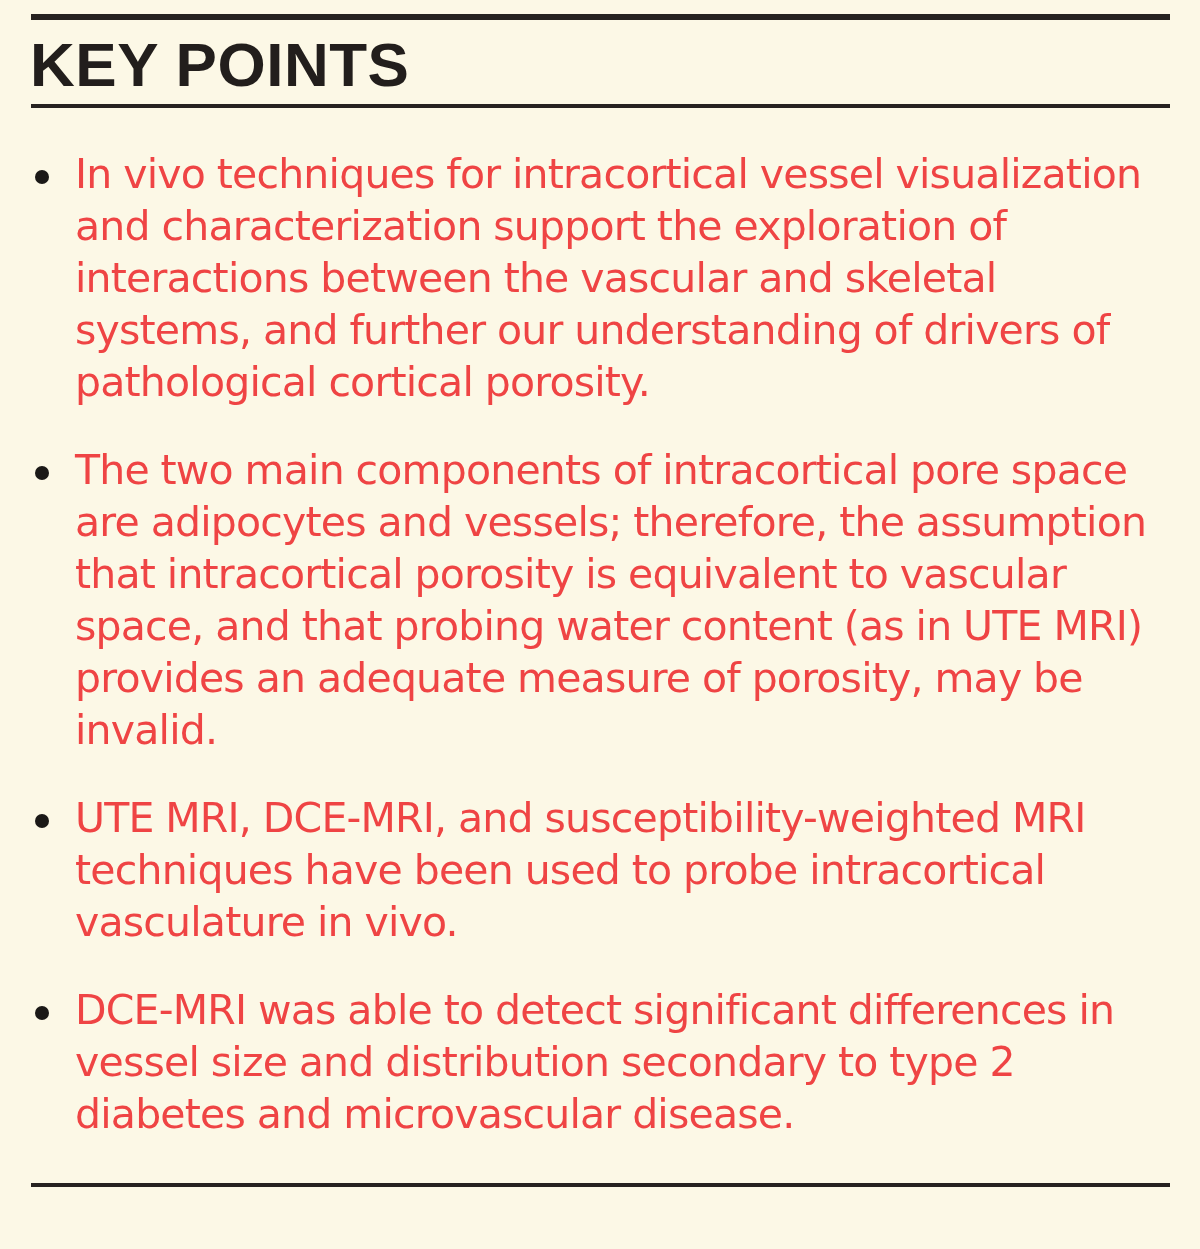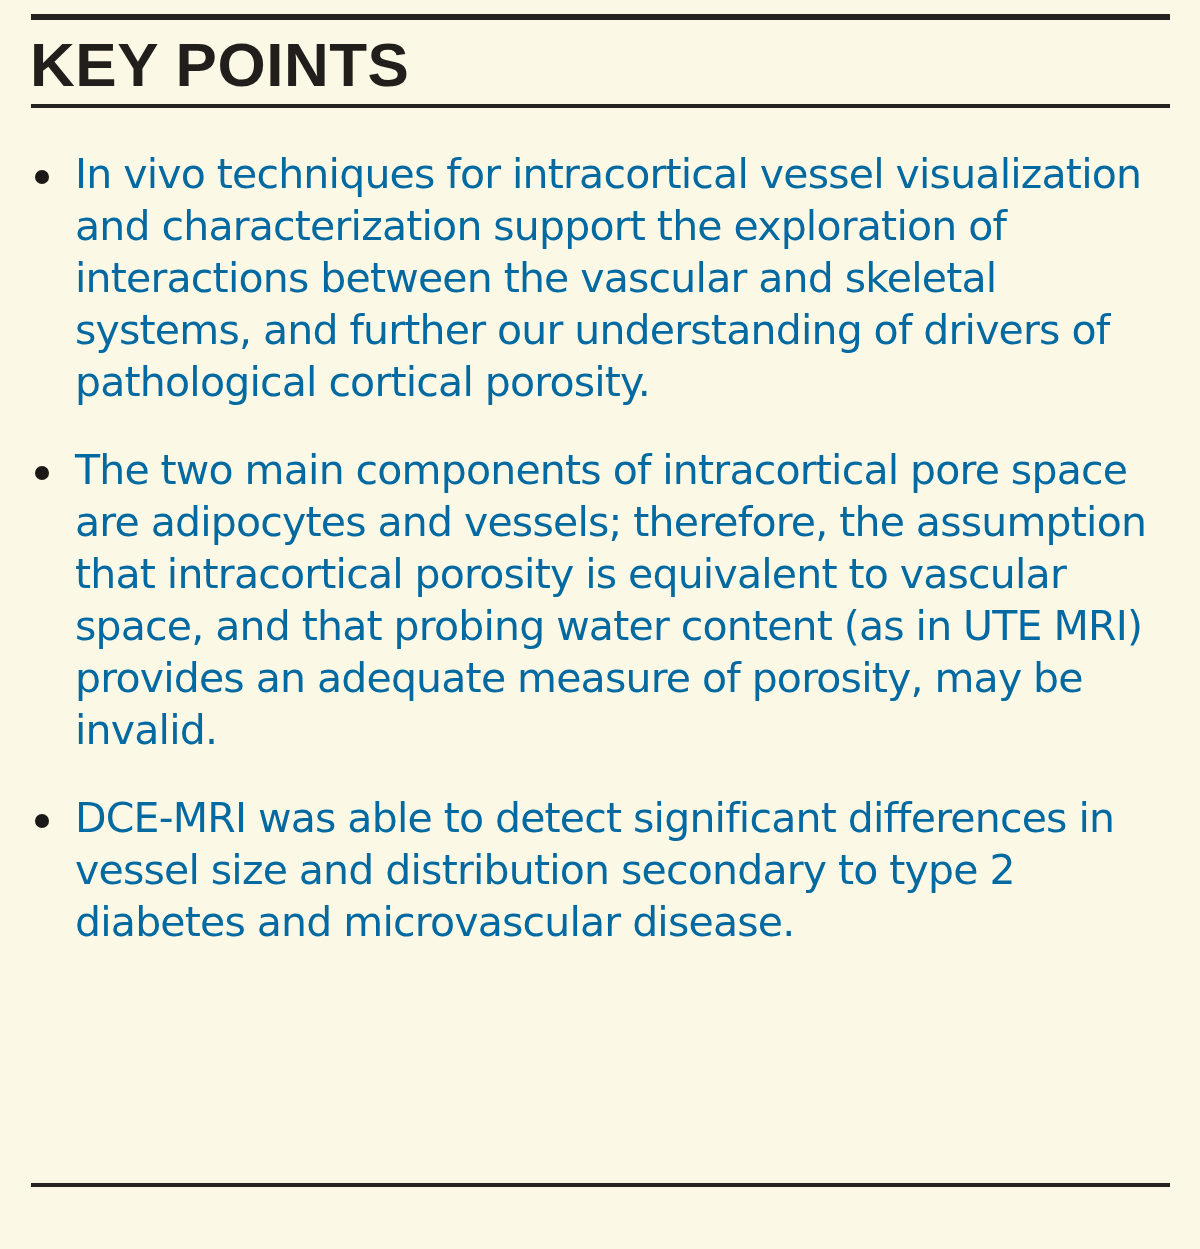--- a/index.html
+++ b/index.html
@@ -74,21 +74,21 @@
   }
 
   .kp-item {
     position: relative;
     margin: 0 0 36px 0;
     padding: 0 28px 0 75px;
     font-family: "DejaVu Sans", sans-serif;
     font-size: 41px;
     line-height: 52px;
     font-weight: 400;
-    color: #0369a1;
+    color: #ef4444;
     letter-spacing: -0.8px;
     word-spacing: -0.5px;
   }
 
   .kp-item:last-child {
     margin-bottom: 12px;
   }
 
   .kp-bullet {
     position: absolute;
@@ -120,20 +120,24 @@
     <li class="kp-item">
       <span class="kp-bullet"></span>
       <span class="kp-text">In vivo techniques for intracortical vessel visualization and characterization support the exploration of interactions between the vascular and skeletal systems, and further our understanding of drivers of pathological cortical porosity.</span>
     </li>
 
     <li class="kp-item">
       <span class="kp-bullet"></span>
       <span class="kp-text">The two main components of intracortical pore space are adipocytes and vessels; therefore, the assumption that intracortical porosity is equivalent to vascular space, and that probing water content (as in UTE MRI) provides an adequate measure of porosity, may be invalid.</span>
     </li>
 
+    <li class="kp-item">
+      <span class="kp-bullet"></span>
+      <span class="kp-text">UTE MRI, DCE-MRI, and susceptibility-weighted MRI techniques have been used to probe intracortical vasculature in vivo.</span>
+    </li>
 
     <li class="kp-item">
       <span class="kp-bullet"></span>
       <span class="kp-text">DCE-MRI was able to detect significant differences in vessel size and distribution secondary to type 2 diabetes and microvascular disease.</span>
     </li>
 
   </ul>
 
   <div class="rule rule-bottom"></div>
 

